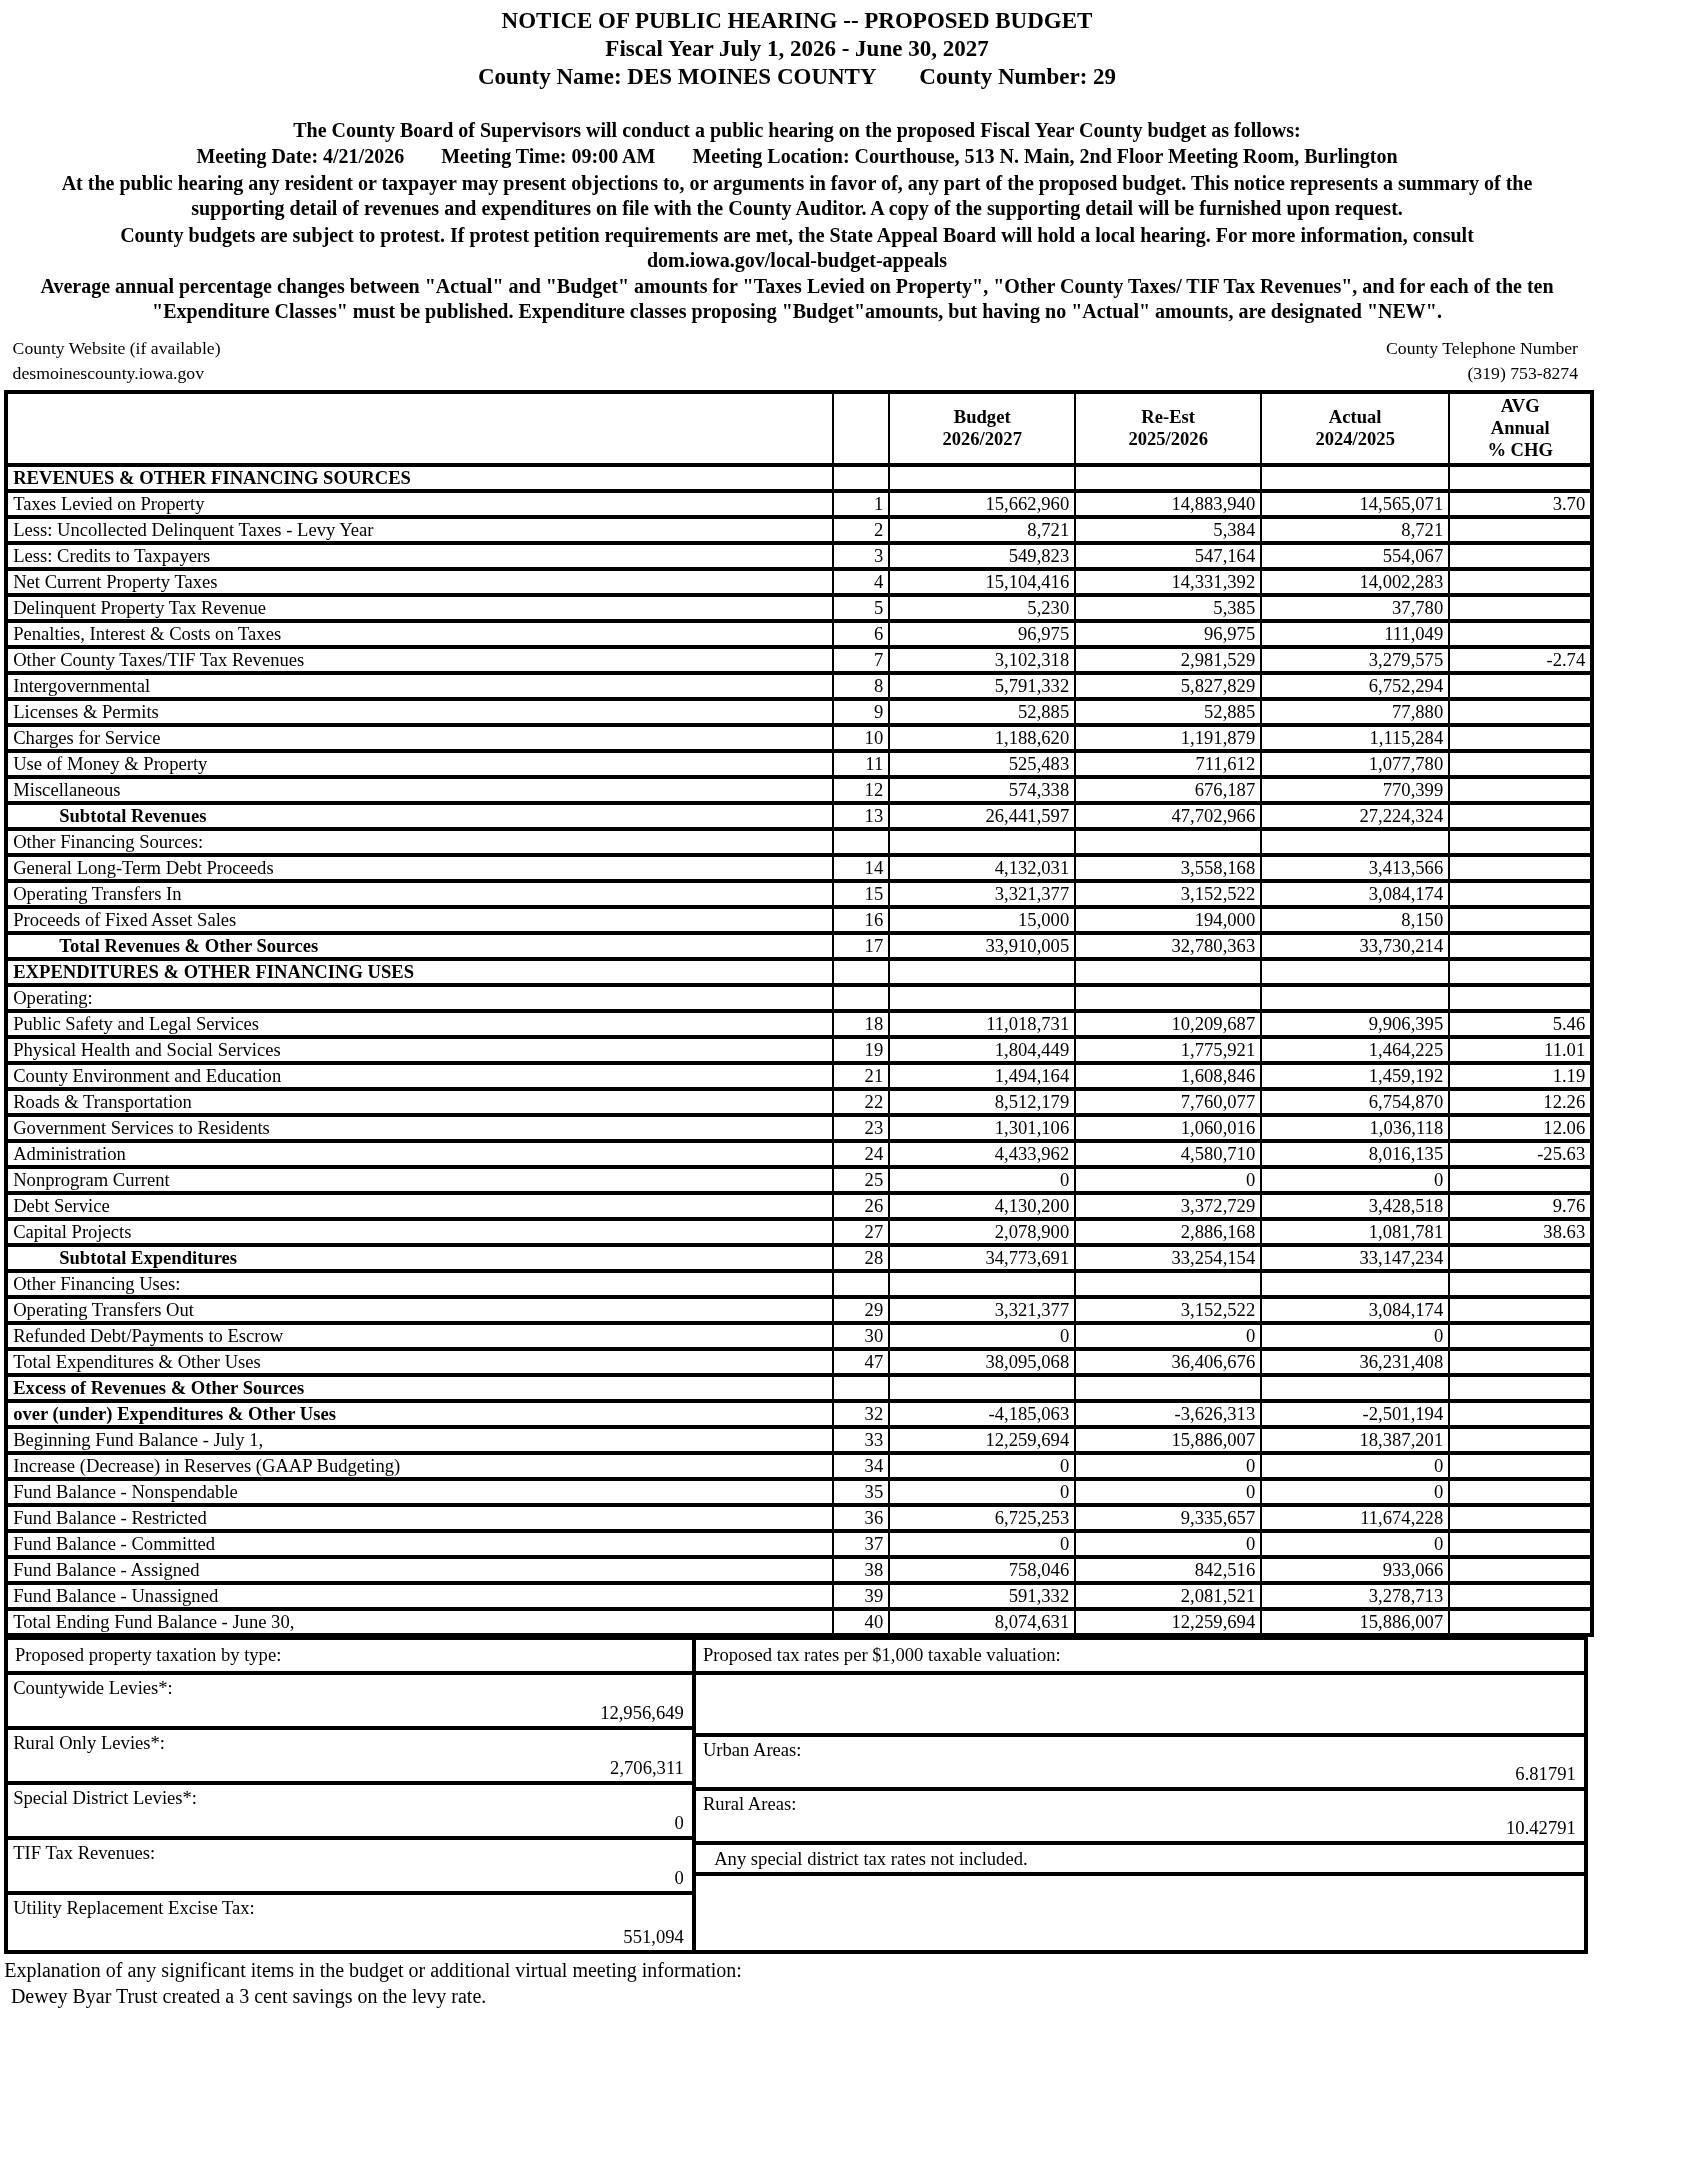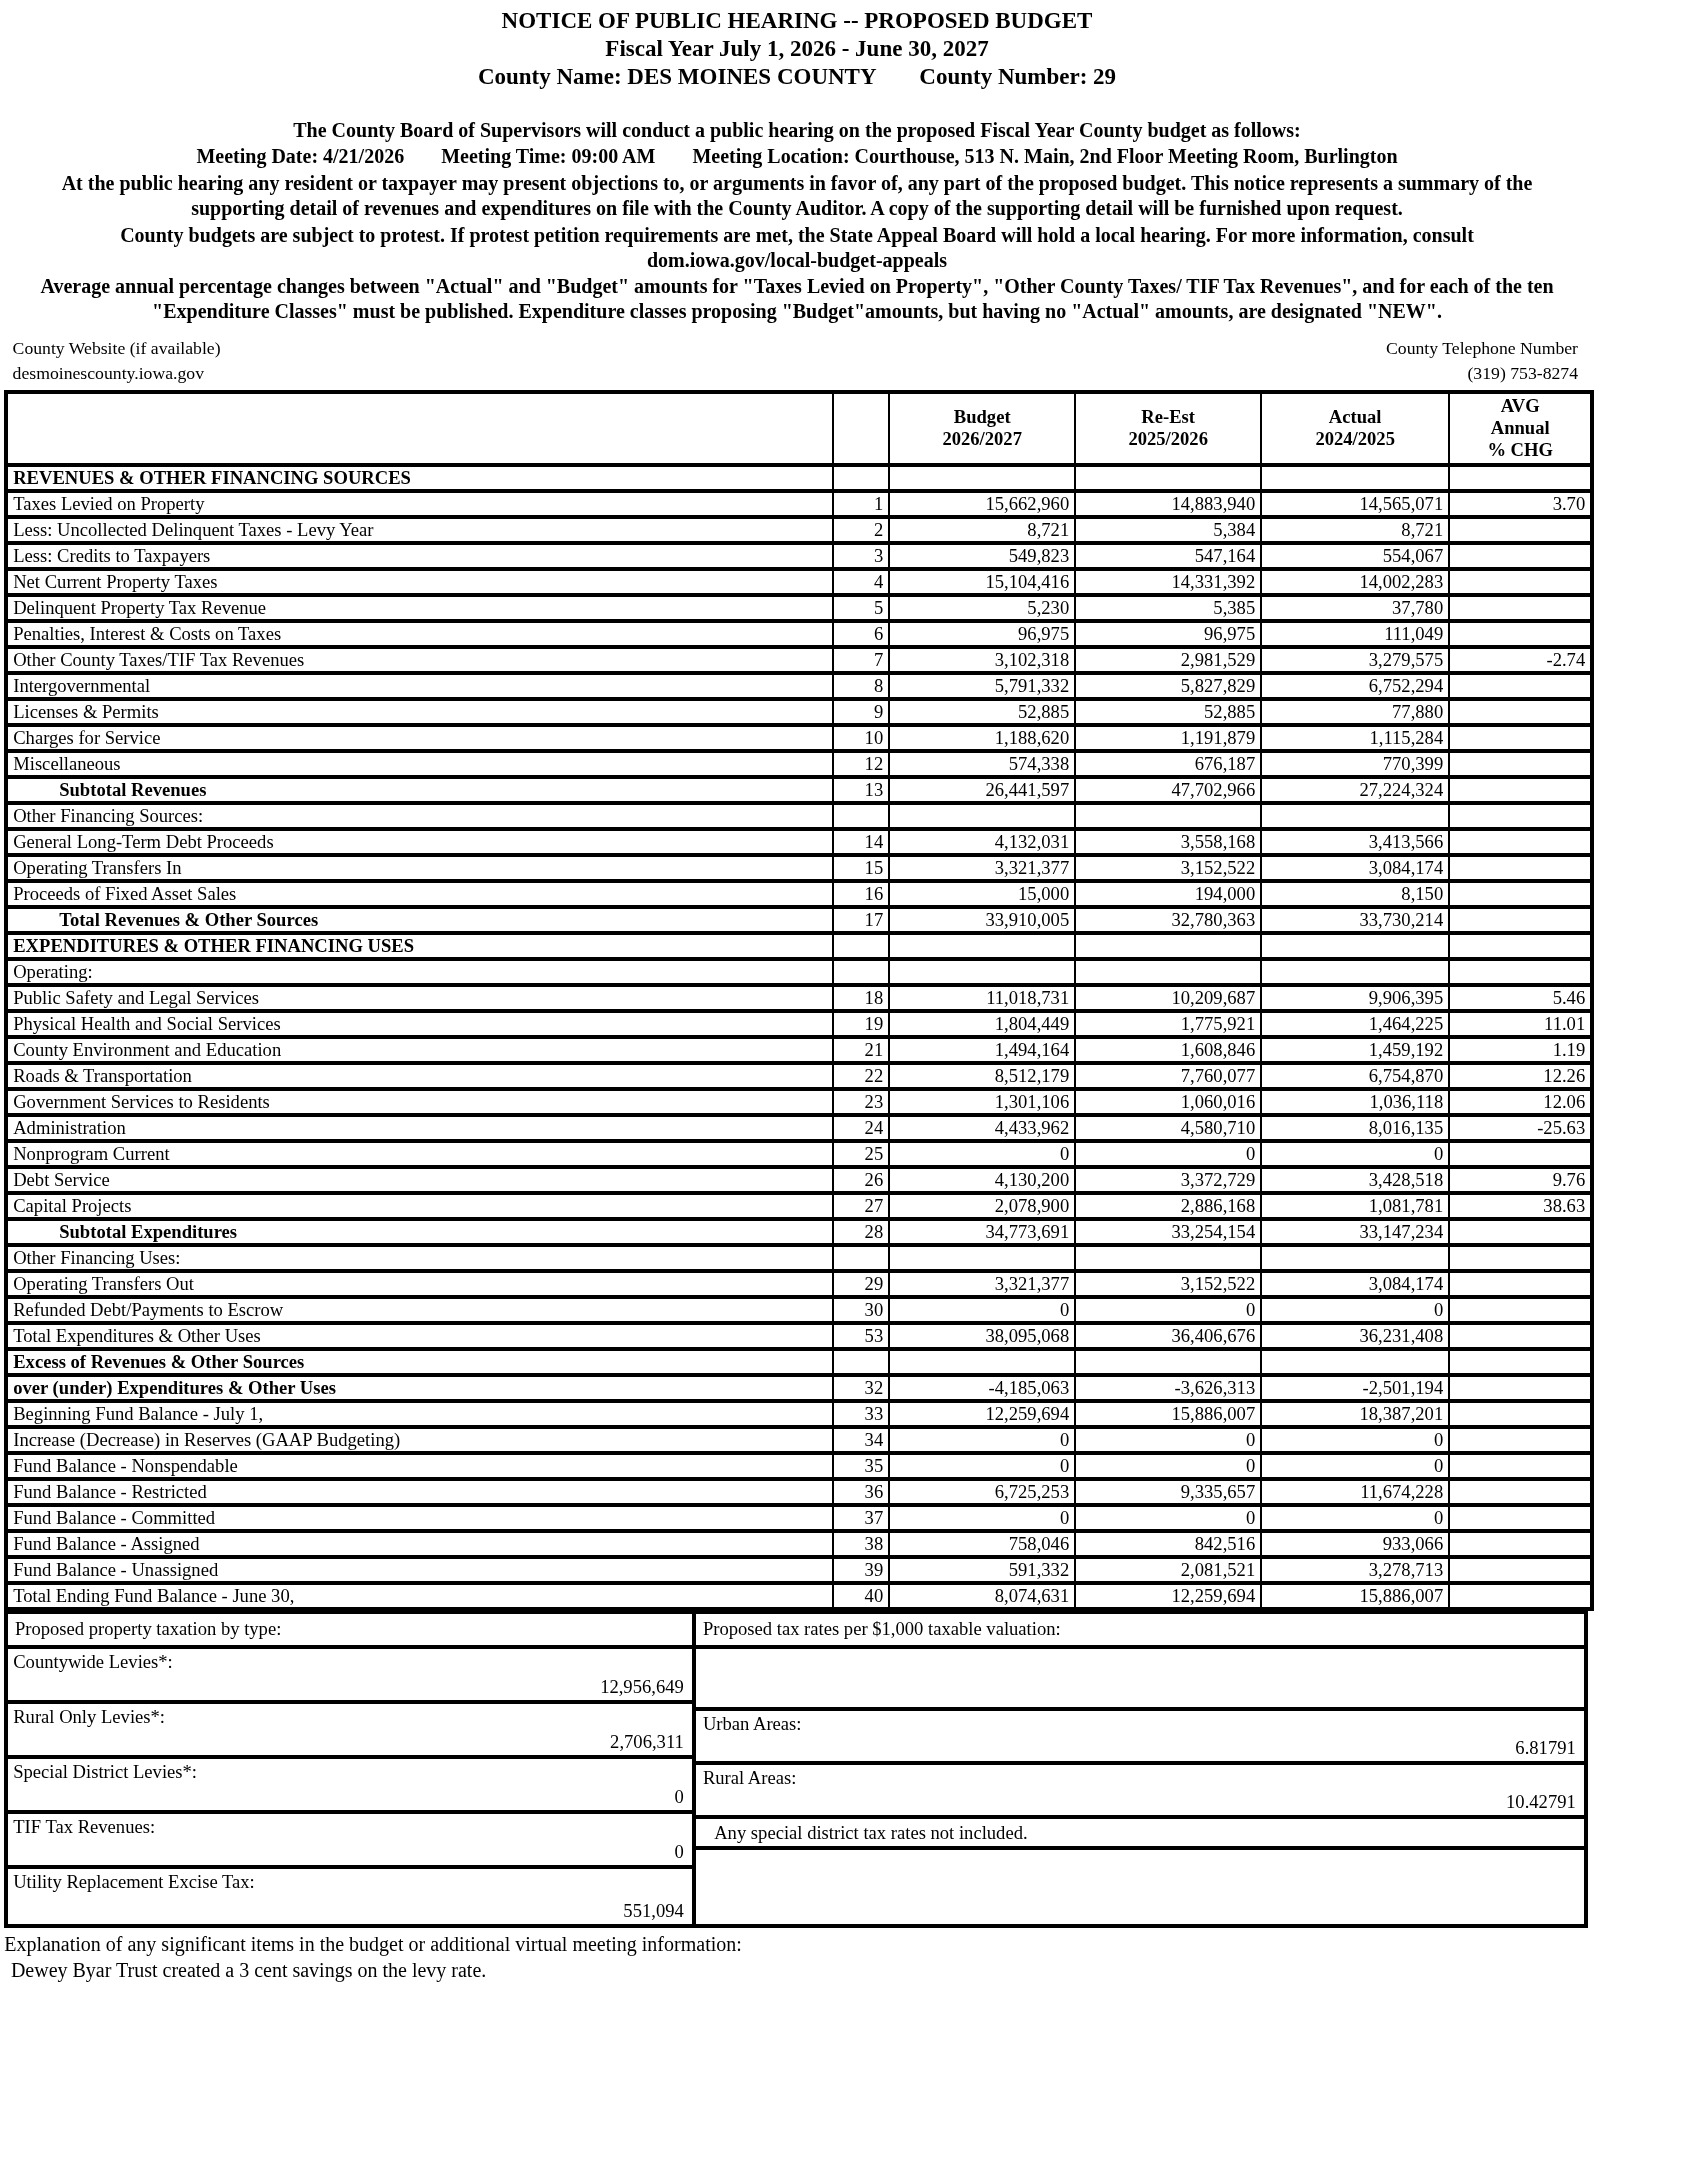--- a/index.html
+++ b/index.html
@@ -209,20 +209,28 @@
         </tr>
         <tr>
           <td class="c-label">Charges for Service</td>
           <td class="c-num">10</td>
           <td class="c-money">1,188,620</td>
           <td class="c-money">1,191,879</td>
           <td class="c-money">1,115,284</td>
           <td class="c-pct"></td>
         </tr>
         <tr>
+          <td class="c-label">Use of Money &amp; Property</td>
+          <td class="c-num">11</td>
+          <td class="c-money">525,483</td>
+          <td class="c-money">711,612</td>
+          <td class="c-money">1,077,780</td>
+          <td class="c-pct"></td>
+        </tr>
+        <tr>
           <td class="c-label">Miscellaneous</td>
           <td class="c-num">12</td>
           <td class="c-money">574,338</td>
           <td class="c-money">676,187</td>
           <td class="c-money">770,399</td>
           <td class="c-pct"></td>
         </tr>
         <tr class="r-subtotal">
           <td class="c-label">Subtotal Revenues</td>
           <td class="c-num">13</td>
@@ -386,21 +394,21 @@
         <tr>
           <td class="c-label">Refunded Debt/Payments to Escrow</td>
           <td class="c-num">30</td>
           <td class="c-money">0</td>
           <td class="c-money">0</td>
           <td class="c-money">0</td>
           <td class="c-pct"></td>
         </tr>
         <tr>
           <td class="c-label">Total Expenditures &amp; Other Uses</td>
-          <td class="c-num">53</td>
+          <td class="c-num">47</td>
           <td class="c-money">38,095,068</td>
           <td class="c-money">36,406,676</td>
           <td class="c-money">36,231,408</td>
           <td class="c-pct"></td>
         </tr>
         <tr class="r-boldlabel">
           <td class="c-label">Excess of Revenues &amp; Other Sources</td>
           <td class="c-num"></td>
           <td class="c-money"></td>
           <td class="c-money"></td>

